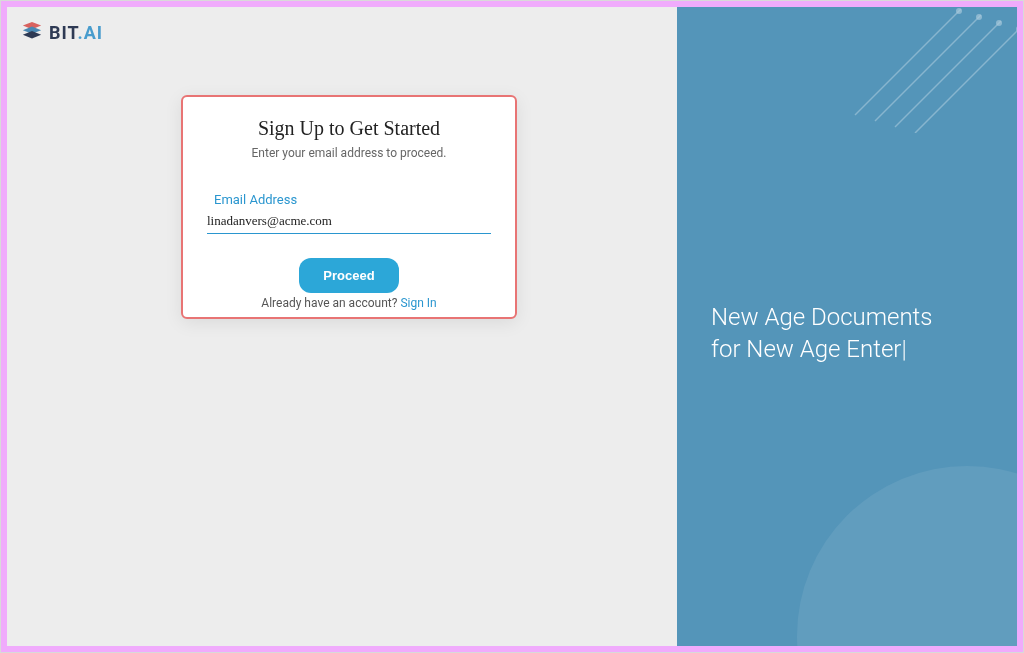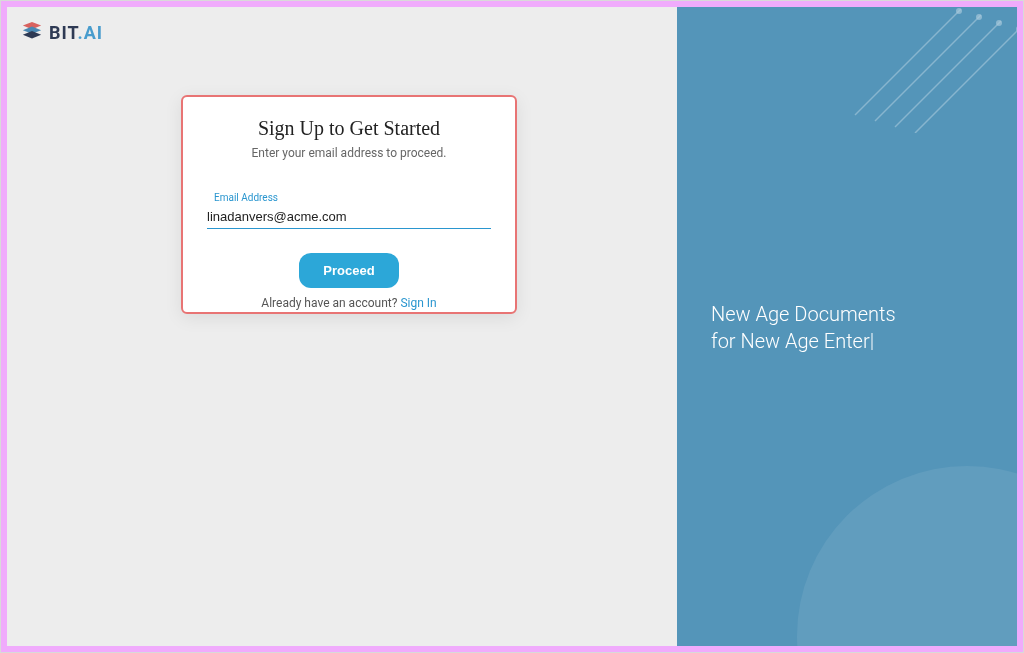--- a/index.html
+++ b/index.html
@@ -75,35 +75,36 @@
     .card-subtitle {
       font-size: 12px;
       color: #666;
       margin-bottom: 32px;
     }
     .field {
       text-align: left;
       margin-bottom: 24px;
     }
     .field-label {
-      font-size: 10px;
+      font-size: 13px;
       color: #2a96cf;
       margin-bottom: 2px;
       display: block;
       padding-left: 7px;
     }
     .field-input {
       width: 100%;
       border: none;
       border-bottom: 1.5px solid #2a96cf;
       font-size: 13px;
       color: #222;
       padding: 4px 0;
       background: transparent;
       outline: none;
+      font-family: Liberation Serif, serif;
     }
     .proceed-btn {
       background: #2ca7d8;
       color: #fff;
       border: none;
       border-radius: 12px;
       padding: 10px 24px;
       font-size: 13px;
       font-weight: 600;
       cursor: pointer;
@@ -127,21 +128,21 @@
       background: #5495b9;
       position: relative;
       overflow: hidden;
       color: #fff;
     }
     .hero-text {
       position: absolute;
       top: 294px;
       left: 34px;
       right: 26px;
-      font-size: 20px;
+      font-size: 24px;
       font-weight: 300;
       line-height: 1.35;
     }
     .hero-text .cursor-mark {
       opacity: 0.9;
     }
     .deco-lines {
       position: absolute;
       top: -4px;
       right: -4px;

